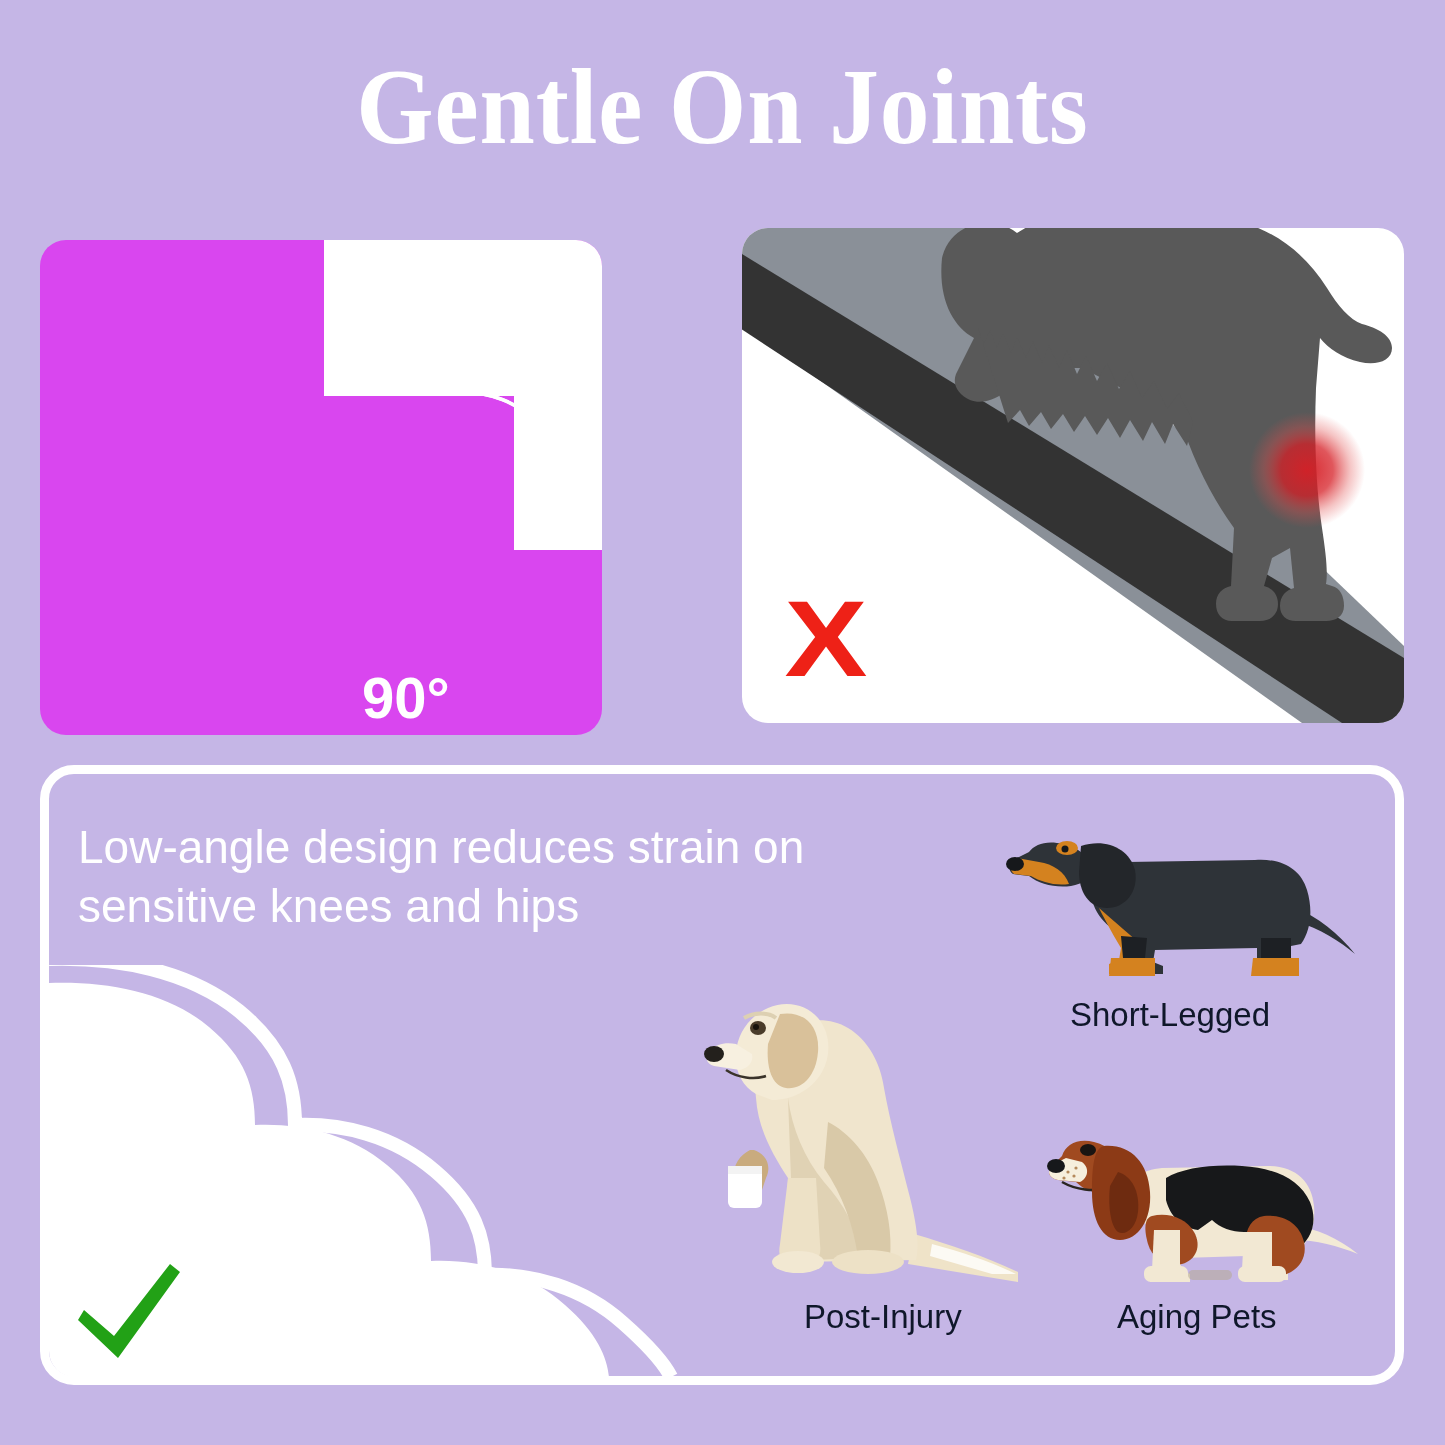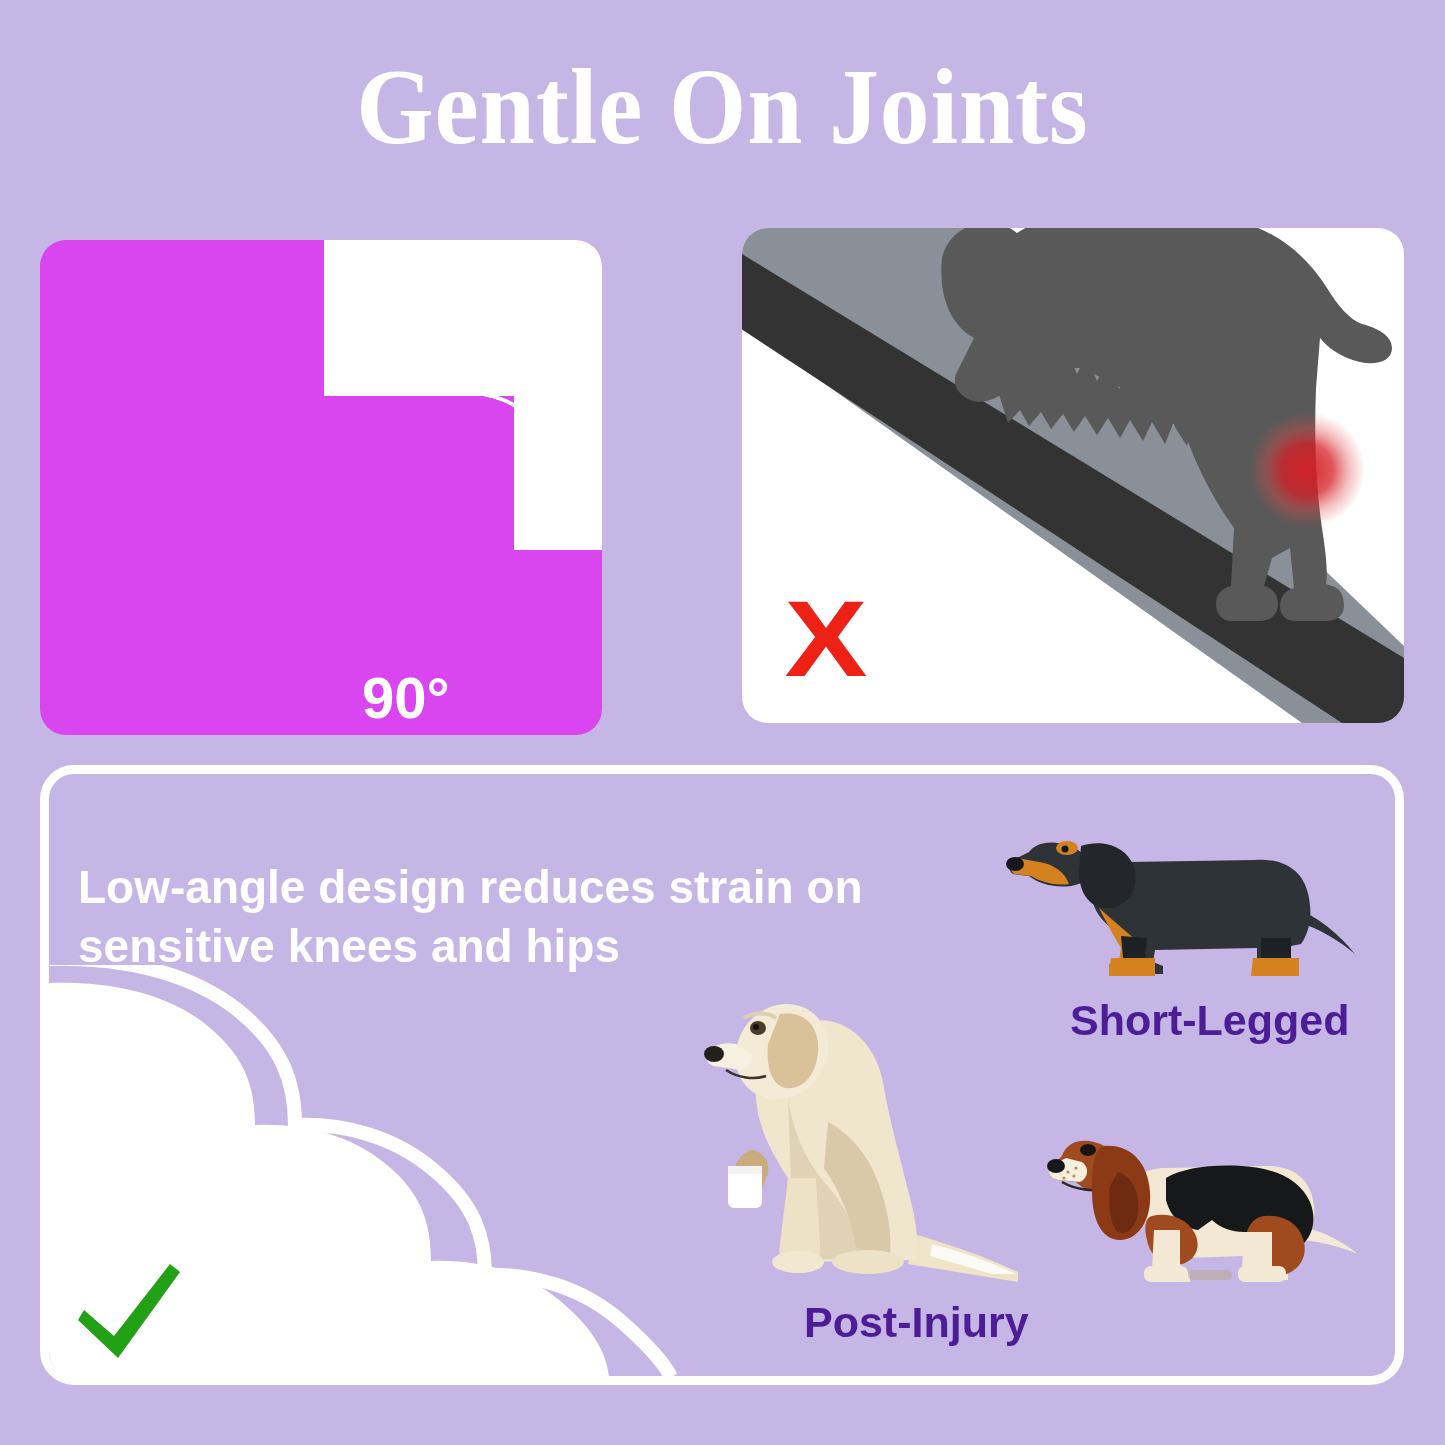--- a/index.html
+++ b/index.html
@@ -116,26 +116,26 @@
     width: 1364px;
     height: 620px;
     border: 9px solid #ffffff;
     border-radius: 34px;
     box-sizing: border-box;
     background: transparent;
   }
   .benefit-text {
     position: absolute;
     left: 78px;
-    top: 858px;
+    top: 818px;
     width: 820px;
     font-size: 46px;
     line-height: 1.28;
     color: #ffffff;
-    font-weight: bold;
+    font-weight: normal;
   }
 
   
   #stairs-wrap {
     position: absolute;
     left: 49px;
     top: 965px;
     width: 700px;
     height: 412px;
     overflow: hidden;
@@ -145,23 +145,23 @@
   
   .dog {
     position: absolute;
   }
   #dog-dachshund { left: 995px; top: 812px;  width: 370px; height: 180px; }
   #dog-retriever { left: 692px; top: 982px;  width: 330px; height: 300px; }
   #dog-basset    { left: 1032px; top: 1120px; width: 330px; height: 172px; }
 
   .dog-label {
     position: absolute;
-    font-size: 43px;
-    color: #4c1d95;
-    font-weight: bold;
+    font-size: 33px;
+    color: #0f172a;
+    font-weight: normal;
     white-space: nowrap;
   }
   #label-short   { left: 1070px; top: 996px; }
   #label-post    { left: 804px;  top: 1298px; }
   #label-aging   { left: 1117px; top: 1298px; }
 </style>
 </head>
 <body>
 
 <div id="poster">
@@ -468,14 +468,15 @@
 
       <path d="M 212 112 L 240 112 L 240 150 L 210 150 Z" fill="#f2e8d3"></path>
       <rect x="206" y="146" width="48" height="16" rx="7" fill="#f2e8d3"></rect>
 
       <rect x="156" y="150" width="44" height="10" rx="5" fill="#b5aa92" opacity="0.55"></rect>
     </g>
   </svg>
 
   <div class="dog-label" id="label-short">Short-Legged</div>
   <div class="dog-label" id="label-post">Post-Injury</div>
+  <div class="dog-label" id="label-aging">Aging Pets</div>
 
 </div>
 
 </body></html>

